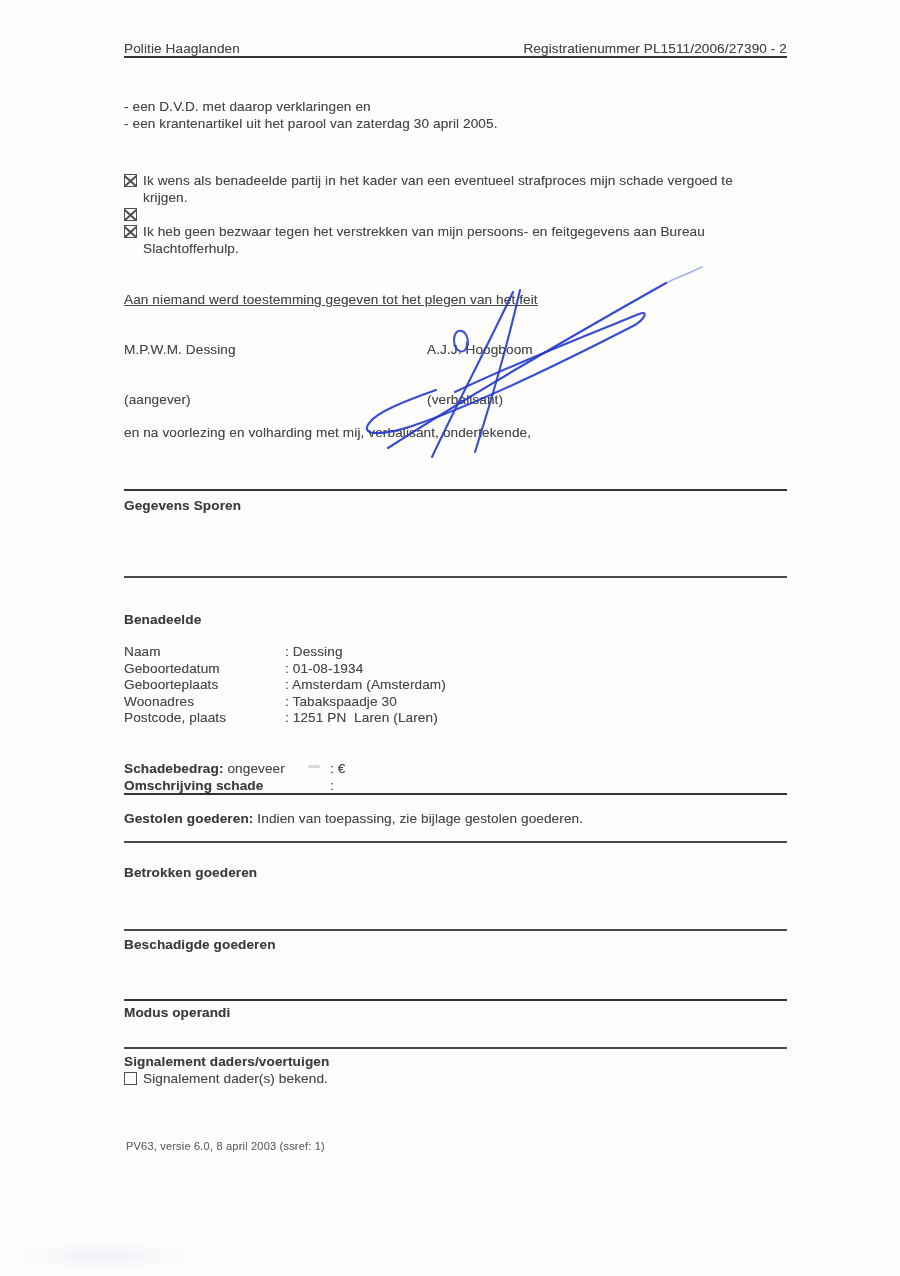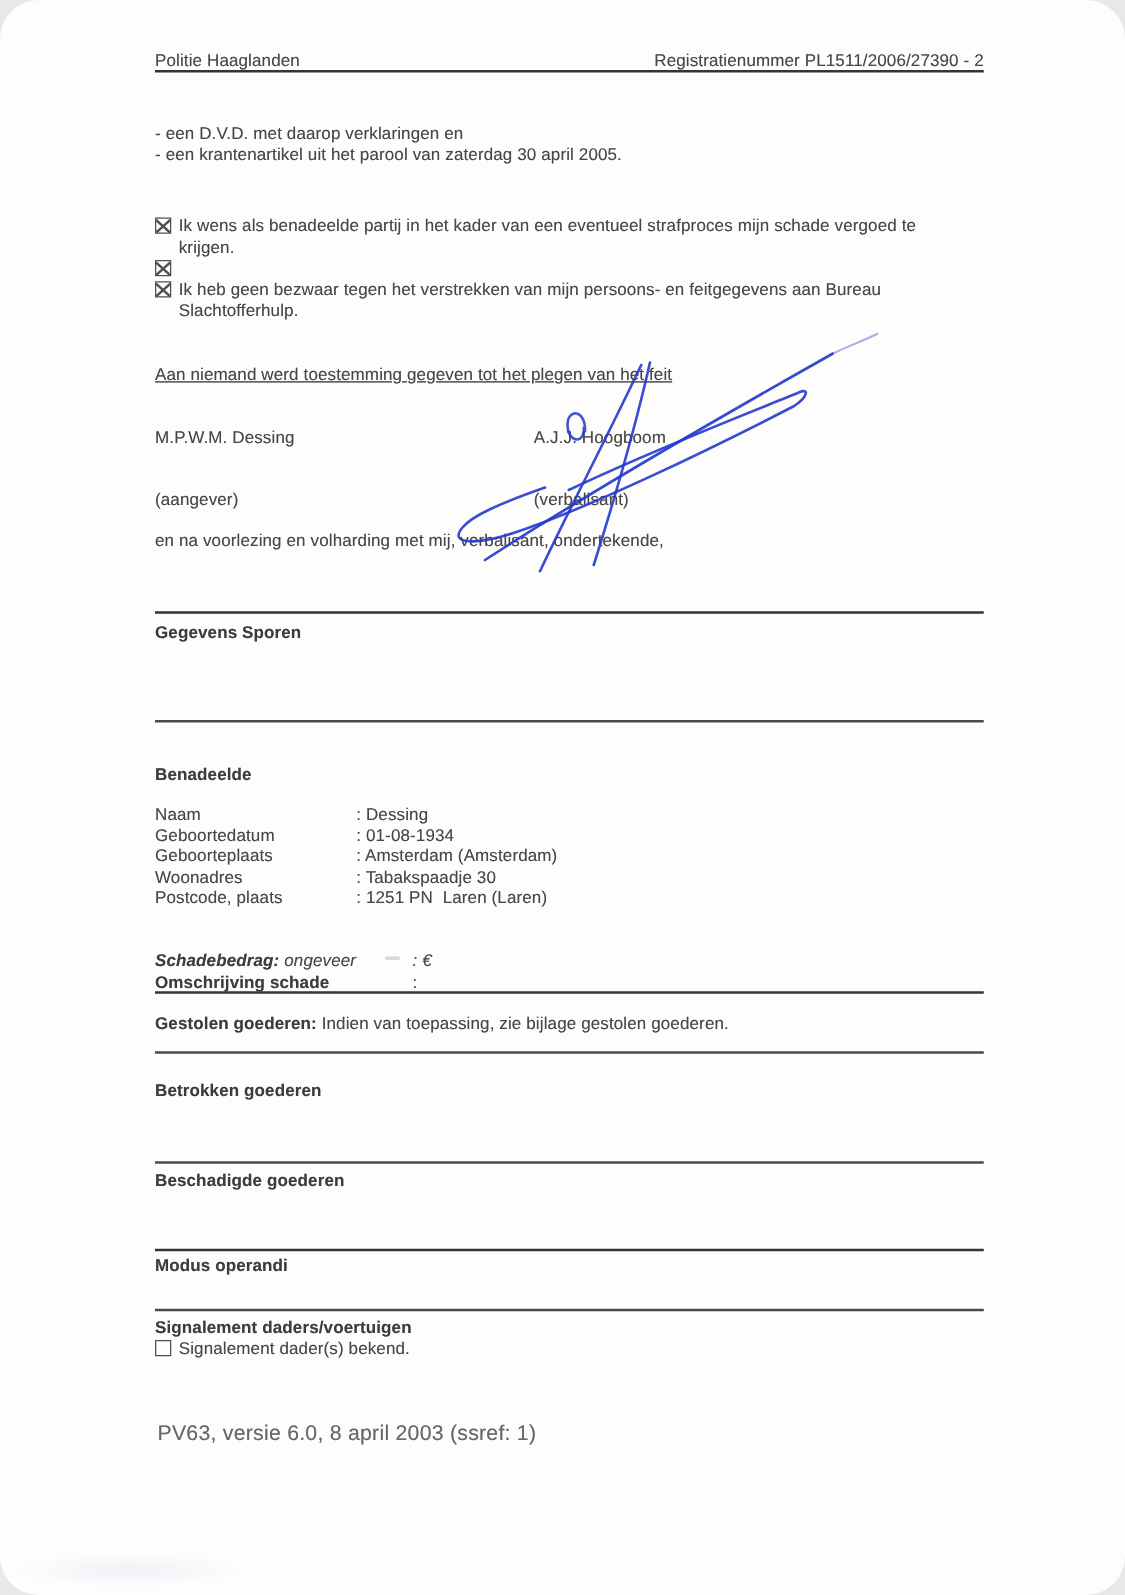--- a/index.html
+++ b/index.html
@@ -2,21 +2,20 @@
 <html><head>
 <meta charset="utf-8">
 <style>
   html,body{margin:0;padding:0;background:#e8e8e8;}
   .page{
     position:relative;width:900px;height:1276px;margin:0 auto;
     background:#fdfdfc;overflow:hidden;
     font-family:"Liberation Sans","DejaVu Sans",sans-serif;
     color:#474747;font-size:13.6px;letter-spacing:.1px;line-height:17px;
     text-shadow:0 0 .4px rgba(80,80,80,.45);
-    border-radius:31px;
   }
   .abs{position:absolute;}
   .t{white-space:nowrap;}
   .b{font-weight:bold;color:#3c3c3c;}
   .rule{position:absolute;left:124px;width:663px;background:#3f3f3f;}
   .rule.thick{height:2px;background:#343434;}
   .rule.thin{height:1.5px;background:#4a4a4a;}
   .right-align{text-align:right;}
   
   .cb{position:absolute;left:0;top:2px;width:13px;height:13px;border:1.5px solid #4f4f4f;
@@ -108,21 +107,21 @@
     <div class="frow">
       <span class="flabel">Woonadres</span>
       <span class="fvalue">: Tabakspaadje 30</span>
     </div>
     <div class="frow">
       <span class="flabel">Postcode, plaats</span>
       <span class="fvalue">: 1251 PN  Laren (Laren)</span>
     </div>
   </div>
 
-  <div class="schaderow" style="top:760px;font-style:italic;">
+  <div class="schaderow" style="top:760px;">
     <span class="b">Schadebedrag:</span>
     <span>ongeveer</span>
     <span class="col2">: €</span>
   </div>
   <div class="schaderow" style="top:777px;">
     <span class="b">Omschrijving schade</span>
     <span class="col2">:</span>
   </div>
   <div class="rule thick" style="top:793px;"></div>
 
@@ -140,17 +139,17 @@
 
   <div class="abs t b" style="left:124px;top:1004px;">Modus operandi</div>
   <div class="rule thin" style="top:1047px;"></div>
 
   <div class="abs t b" style="left:124px;top:1053px;">Signalement daders/voertuigen</div>
   <div class="cbitem" style="top:1070px;">
     <span class="cb"></span>
     <span>Signalement dader(s) bekend.</span>
   </div>
 
-  <div class="abs t" style="left:126px;top:1138px;font-size:17px;color:#686868;letter-spacing:.2px;">PV63, versie 6.0, 8 april 2003 (ssref: 1)</div>
+  <div class="abs t" style="left:126px;top:1138px;font-size:11px;color:#686868;letter-spacing:.2px;">PV63, versie 6.0, 8 april 2003 (ssref: 1)</div>
 
   <div class="artifact1"></div>
   <div class="smudge"></div>
 </div>
 
 </body></html>

